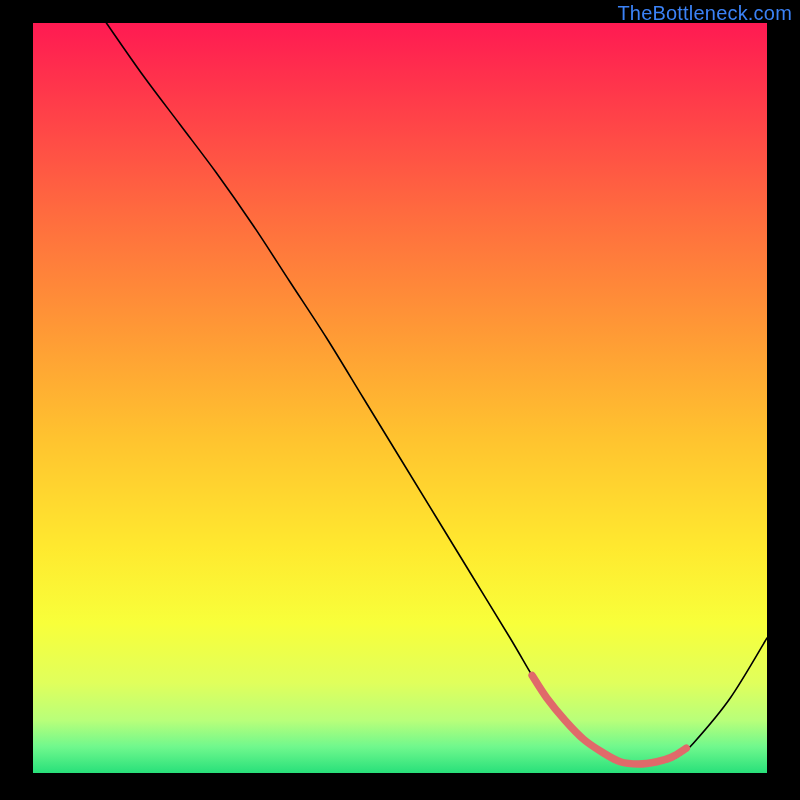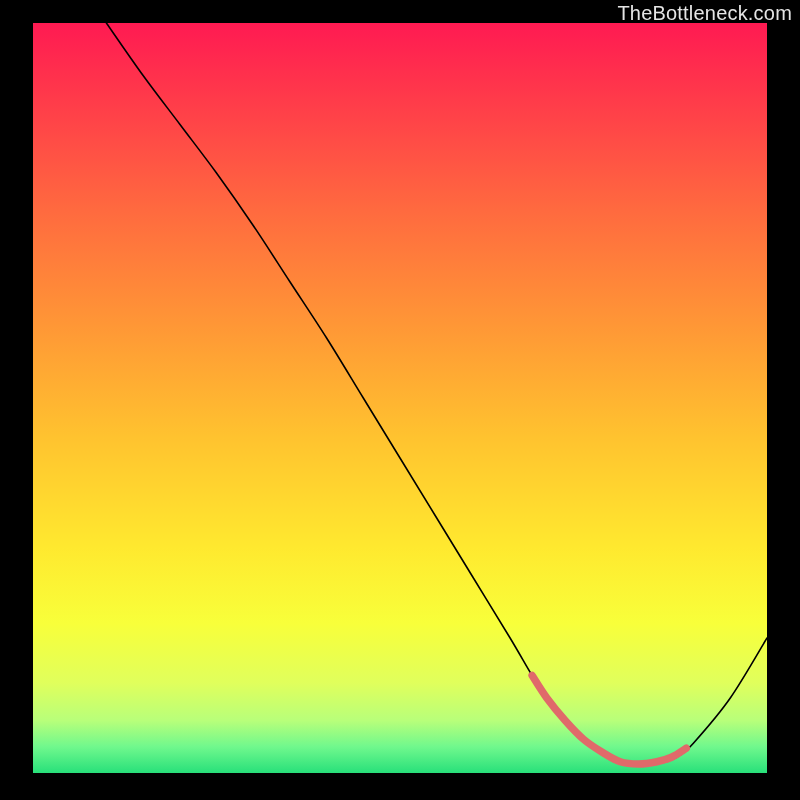--- a/index.html
+++ b/index.html
@@ -14,21 +14,21 @@
   .stage {
     position: relative;
     width: 800px;
     height: 800px;
     background: #000;
   }
   .watermark {
     position: absolute;
     top: 2px;
     right: 8px;
-    color: #e5e5e5;
+    color: #3b82f6;
     font-size: 20px;
     font-weight: 500;
     letter-spacing: 0.2px;
     z-index: 20;
   }
   .plot {
     position: absolute;
     left: 33px;
     top: 23px;
     width: 734px;

